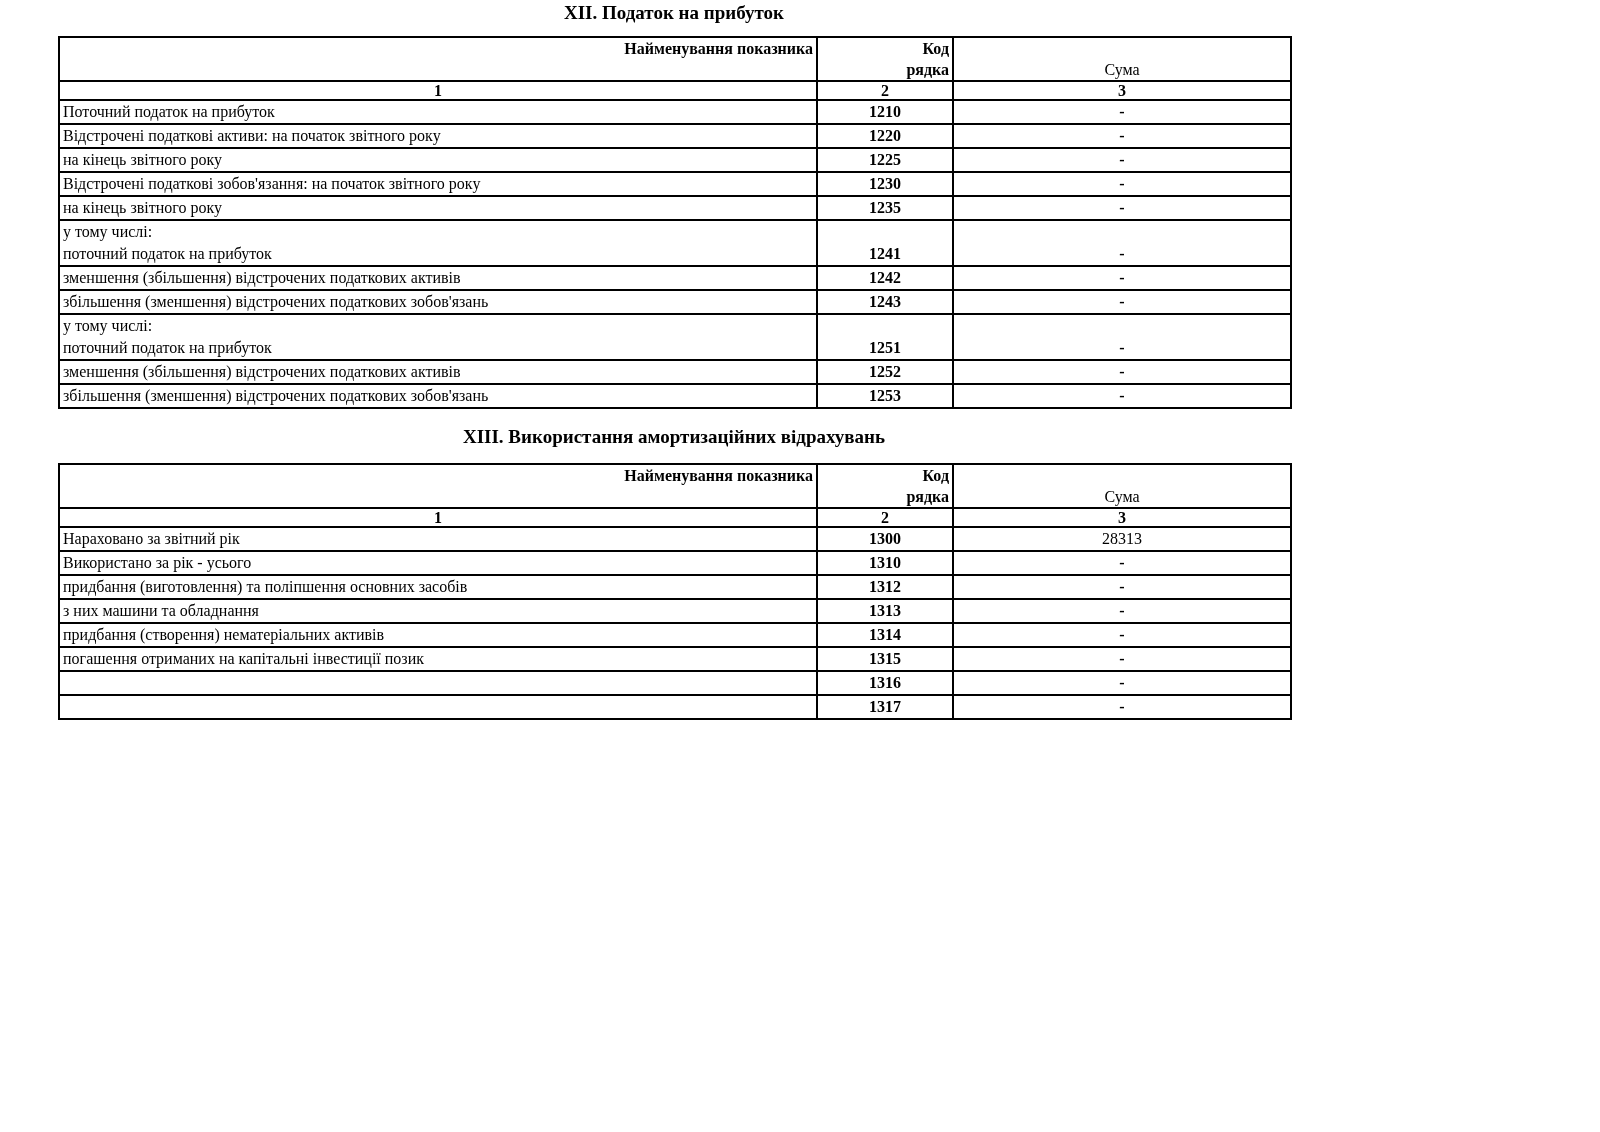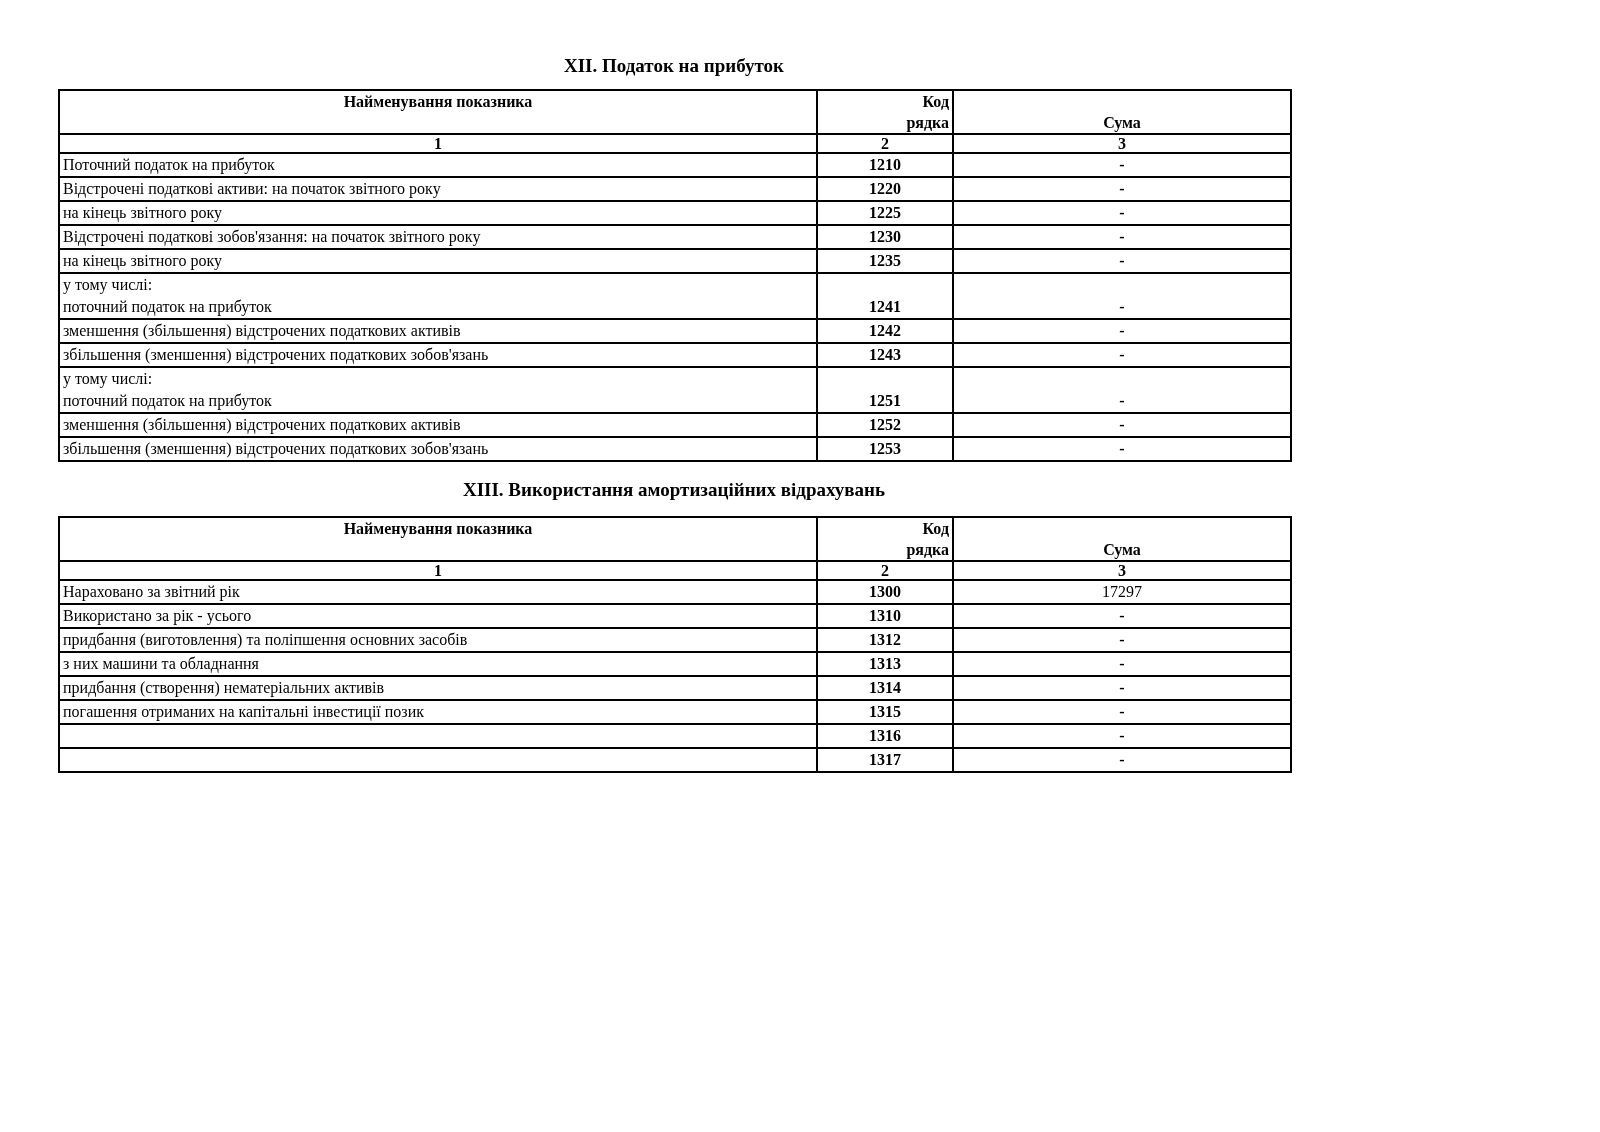--- a/index.html
+++ b/index.html
@@ -13,21 +13,20 @@
   .page {
     position: relative;
     width: 1600px;
     height: 1132px;
     background: #ffffff;
     overflow: hidden;
   }
   .doc {
     margin-left: 58px;
     width: 1232px;
-    padding-top: 53px;
   }
   .section-title {
     font-size: 19px;
     font-weight: 700;
     text-align: center;
     margin: 0 0 10px 0;
     line-height: 26px;
   }
   .section-title.second {
     margin-top: 15px;
@@ -43,33 +42,33 @@
     font-size: 16px;
     padding: 0 3px;
     overflow: hidden;
   }
   .col-name { width: 758px; }
   .col-code { width: 136px; }
   .col-sum  { width: 338px; }
 
   .h-name {
     font-weight: 700;
-    text-align: center;
+    text-align: right;
     vertical-align: top;
     height: 43px;
     line-height: 21px;
   }
   .h-code {
     font-weight: 700;
     text-align: right;
     vertical-align: middle;
     line-height: 21px;
   }
   .h-sum {
-    font-weight: 700;
+    font-weight: 400;
     text-align: center;
     vertical-align: bottom;
     line-height: 21px;
   }
   .numrow td {
     text-align: center;
     font-weight: 700;
     line-height: 17px;
     height: 19px;
   }
@@ -205,21 +204,21 @@
         <th class="h-sum">Сума</th>
       </tr>
       <tr class="numrow">
         <td>1</td>
         <td>2</td>
         <td>3</td>
       </tr>
       <tr class="single">
         <td class="c-name">Нараховано за звітний рік</td>
         <td class="c-code">1300</td>
-        <td class="c-sum val">17297</td>
+        <td class="c-sum val">28313</td>
       </tr>
       <tr class="single">
         <td class="c-name">Використано за рік - усього</td>
         <td class="c-code">1310</td>
         <td class="c-sum">-</td>
       </tr>
       <tr class="single">
         <td class="c-name">придбання (виготовлення) та поліпшення основних засобів</td>
         <td class="c-code">1312</td>
         <td class="c-sum">-</td>

